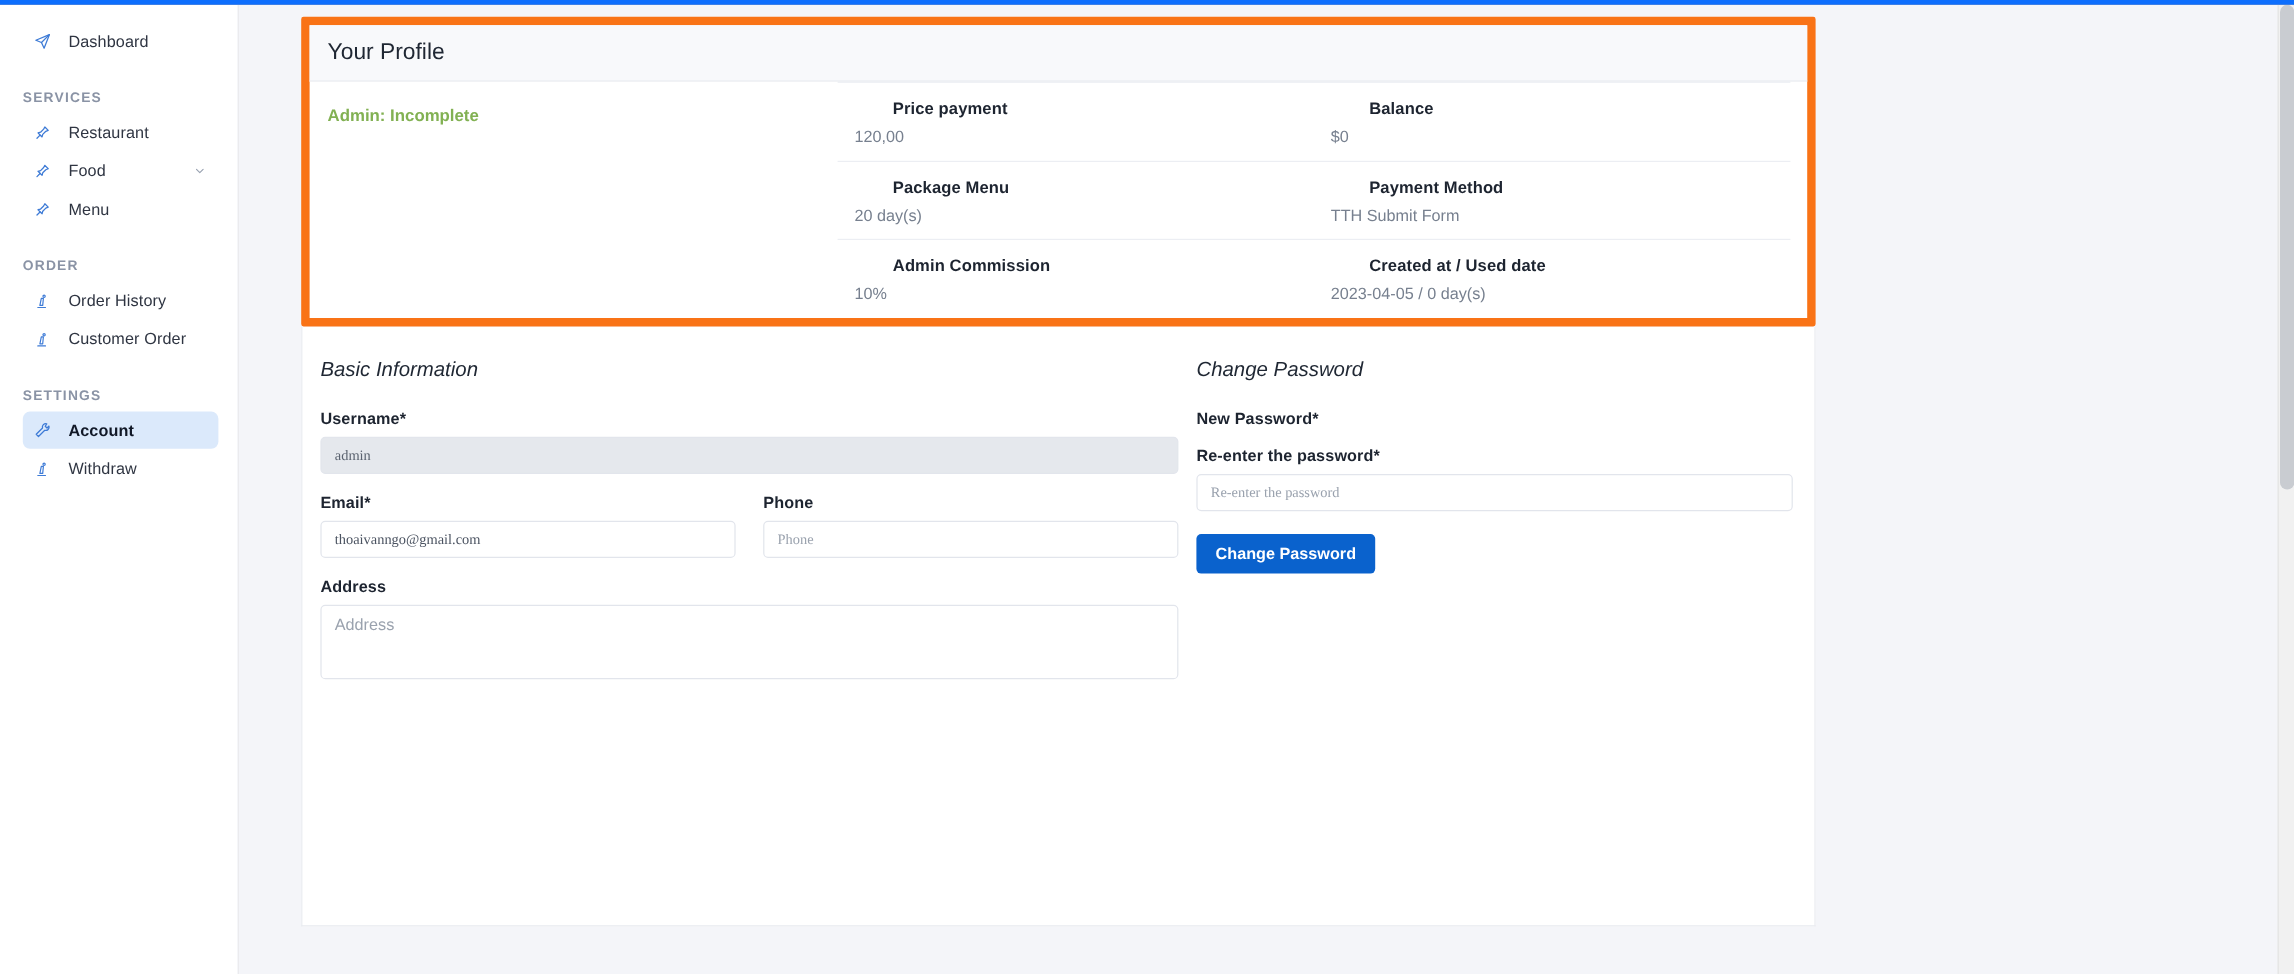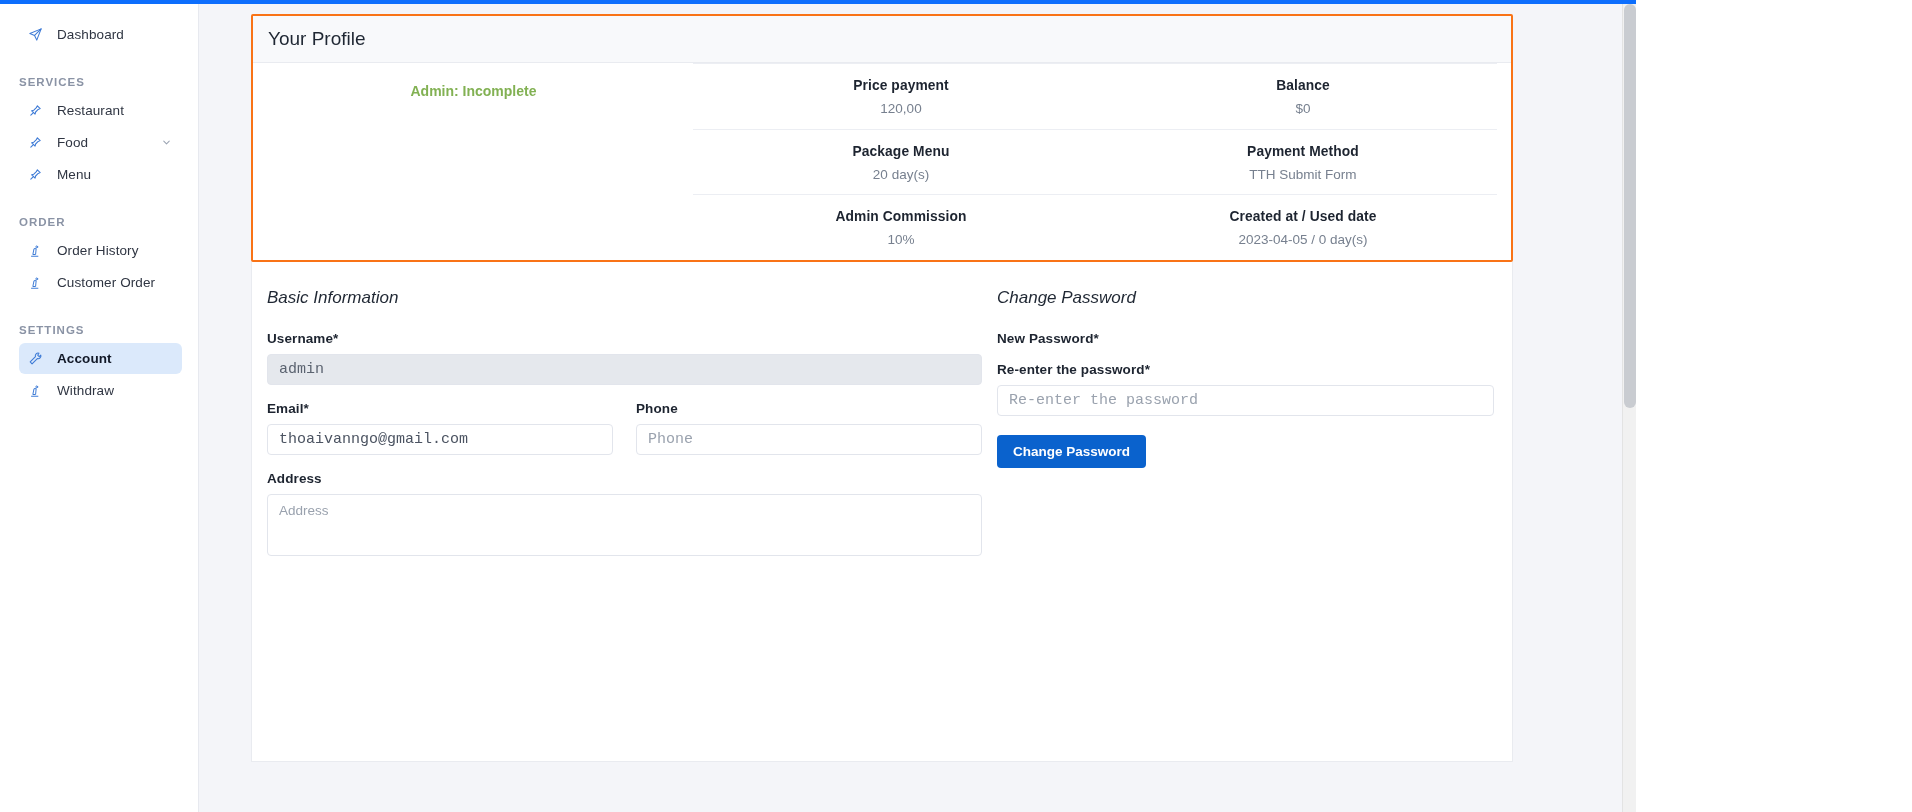--- a/index.html
+++ b/index.html
@@ -6,21 +6,21 @@
   * { box-sizing: border-box; }
   html, body {
     margin: 0; padding: 0;
     width: 1912px; height: 812px;
     overflow: hidden;
     font-family: "Liberation Sans", sans-serif;
     background: #ffffff;
   }
   .app {
     position: relative;
-    width: 1636px; height: 812px;
+    width: 1912px; height: 812px;
     background: #fdba74;
     overflow: hidden;
   }
   .topbar {
     position: absolute; top: 0; left: 0;
     width: 1912px; height: 4px;
     background: #0d6efd;
     z-index: 40;
   }
 
@@ -84,24 +84,23 @@
     width: 1700px; height: 808px;
     background: #f4f5f9;
     padding: 10px 24px 0 52px;
     overflow: hidden;
   }
 
   
   .profile-wrap {
     position: relative;
     width: 1262px;
-    border: 2px solid #f97316;
+    border: 7px solid #f97316;
     background: #ffffff;
     border-radius: 2px;
-    text-align: center;
   }
   .profile-head {
     height: 47px;
     background: #f8f9fb;
     border-bottom: 1px solid #e9ebf0;
     display: flex;
     align-items: center;
     padding-left: 15px;
   }
   .profile-title {
@@ -150,20 +149,21 @@
     padding: 14px 0 15px 14px;
     height: 65.5px;
   }
   .detail-row:first-child { border-top: 1px solid #eceef3; }
   .dt-label {
     font-size: 13.8px;
     font-weight: 700;
     color: #1d2430;
     margin-bottom: 8px;
     letter-spacing: .1px;
+    margin-left: 32px;
   }
   .dt-value {
     font-size: 13.5px;
     color: #77808f;
   }
 
   
   .forms {
     display: flex;
     width: 1262px;
@@ -190,24 +190,24 @@
     margin: 0 0 8px 0;
     letter-spacing: .1px;
   }
   .inp {
     display: block;
     width: 100%;
     height: 31px;
     border: 1px solid #e2e5ec;
     border-radius: 4px;
     background: #ffffff;
-    font-size: 15px;
+    font-size: 12px;
     color: #4b5361;
     padding: 0 11px;
-    font-family: Liberation Mono, monospace;
+    font-family: Liberation Serif, serif;
     outline: none;
   }
   .inp::placeholder { color: #9aa2ae; }
   .inp:disabled, .inp.disabled {
     background: #e5e8ed;
     color: #5b6370;
   }
   .field { margin-bottom: 16px; }
   .row2 { display: flex; gap: 23px; }
   .row2 > .field { flex: 1; }

